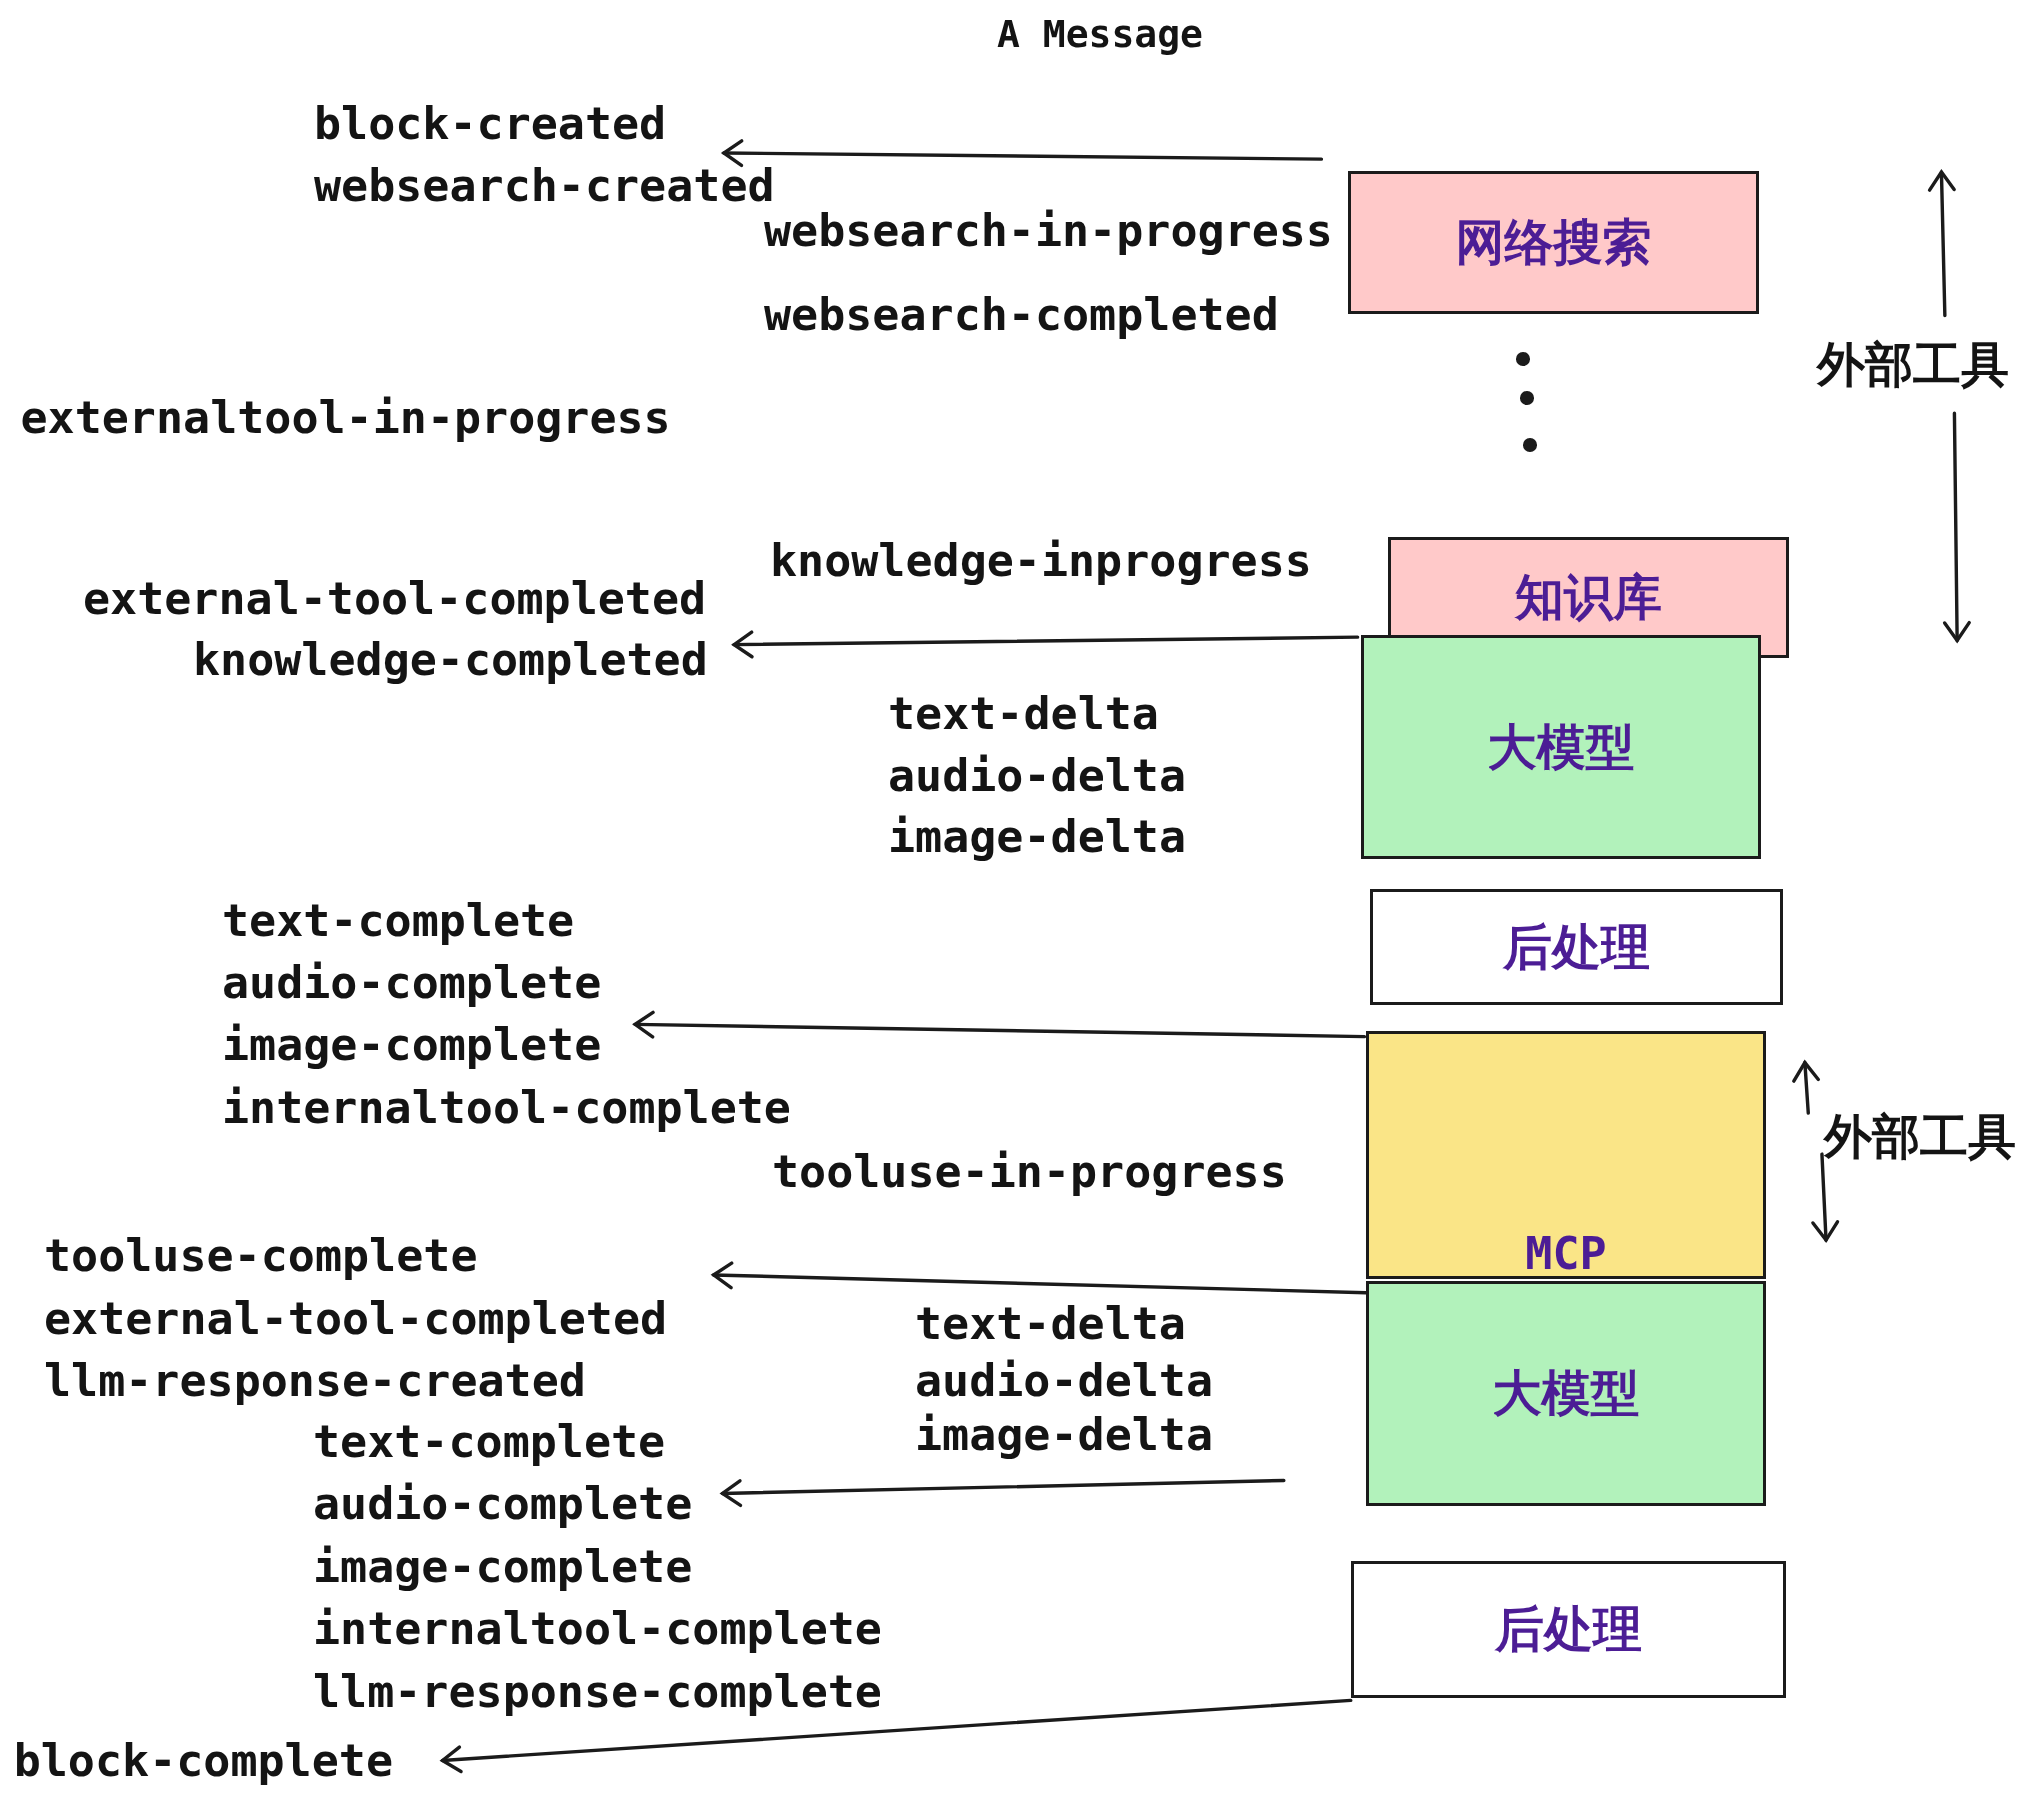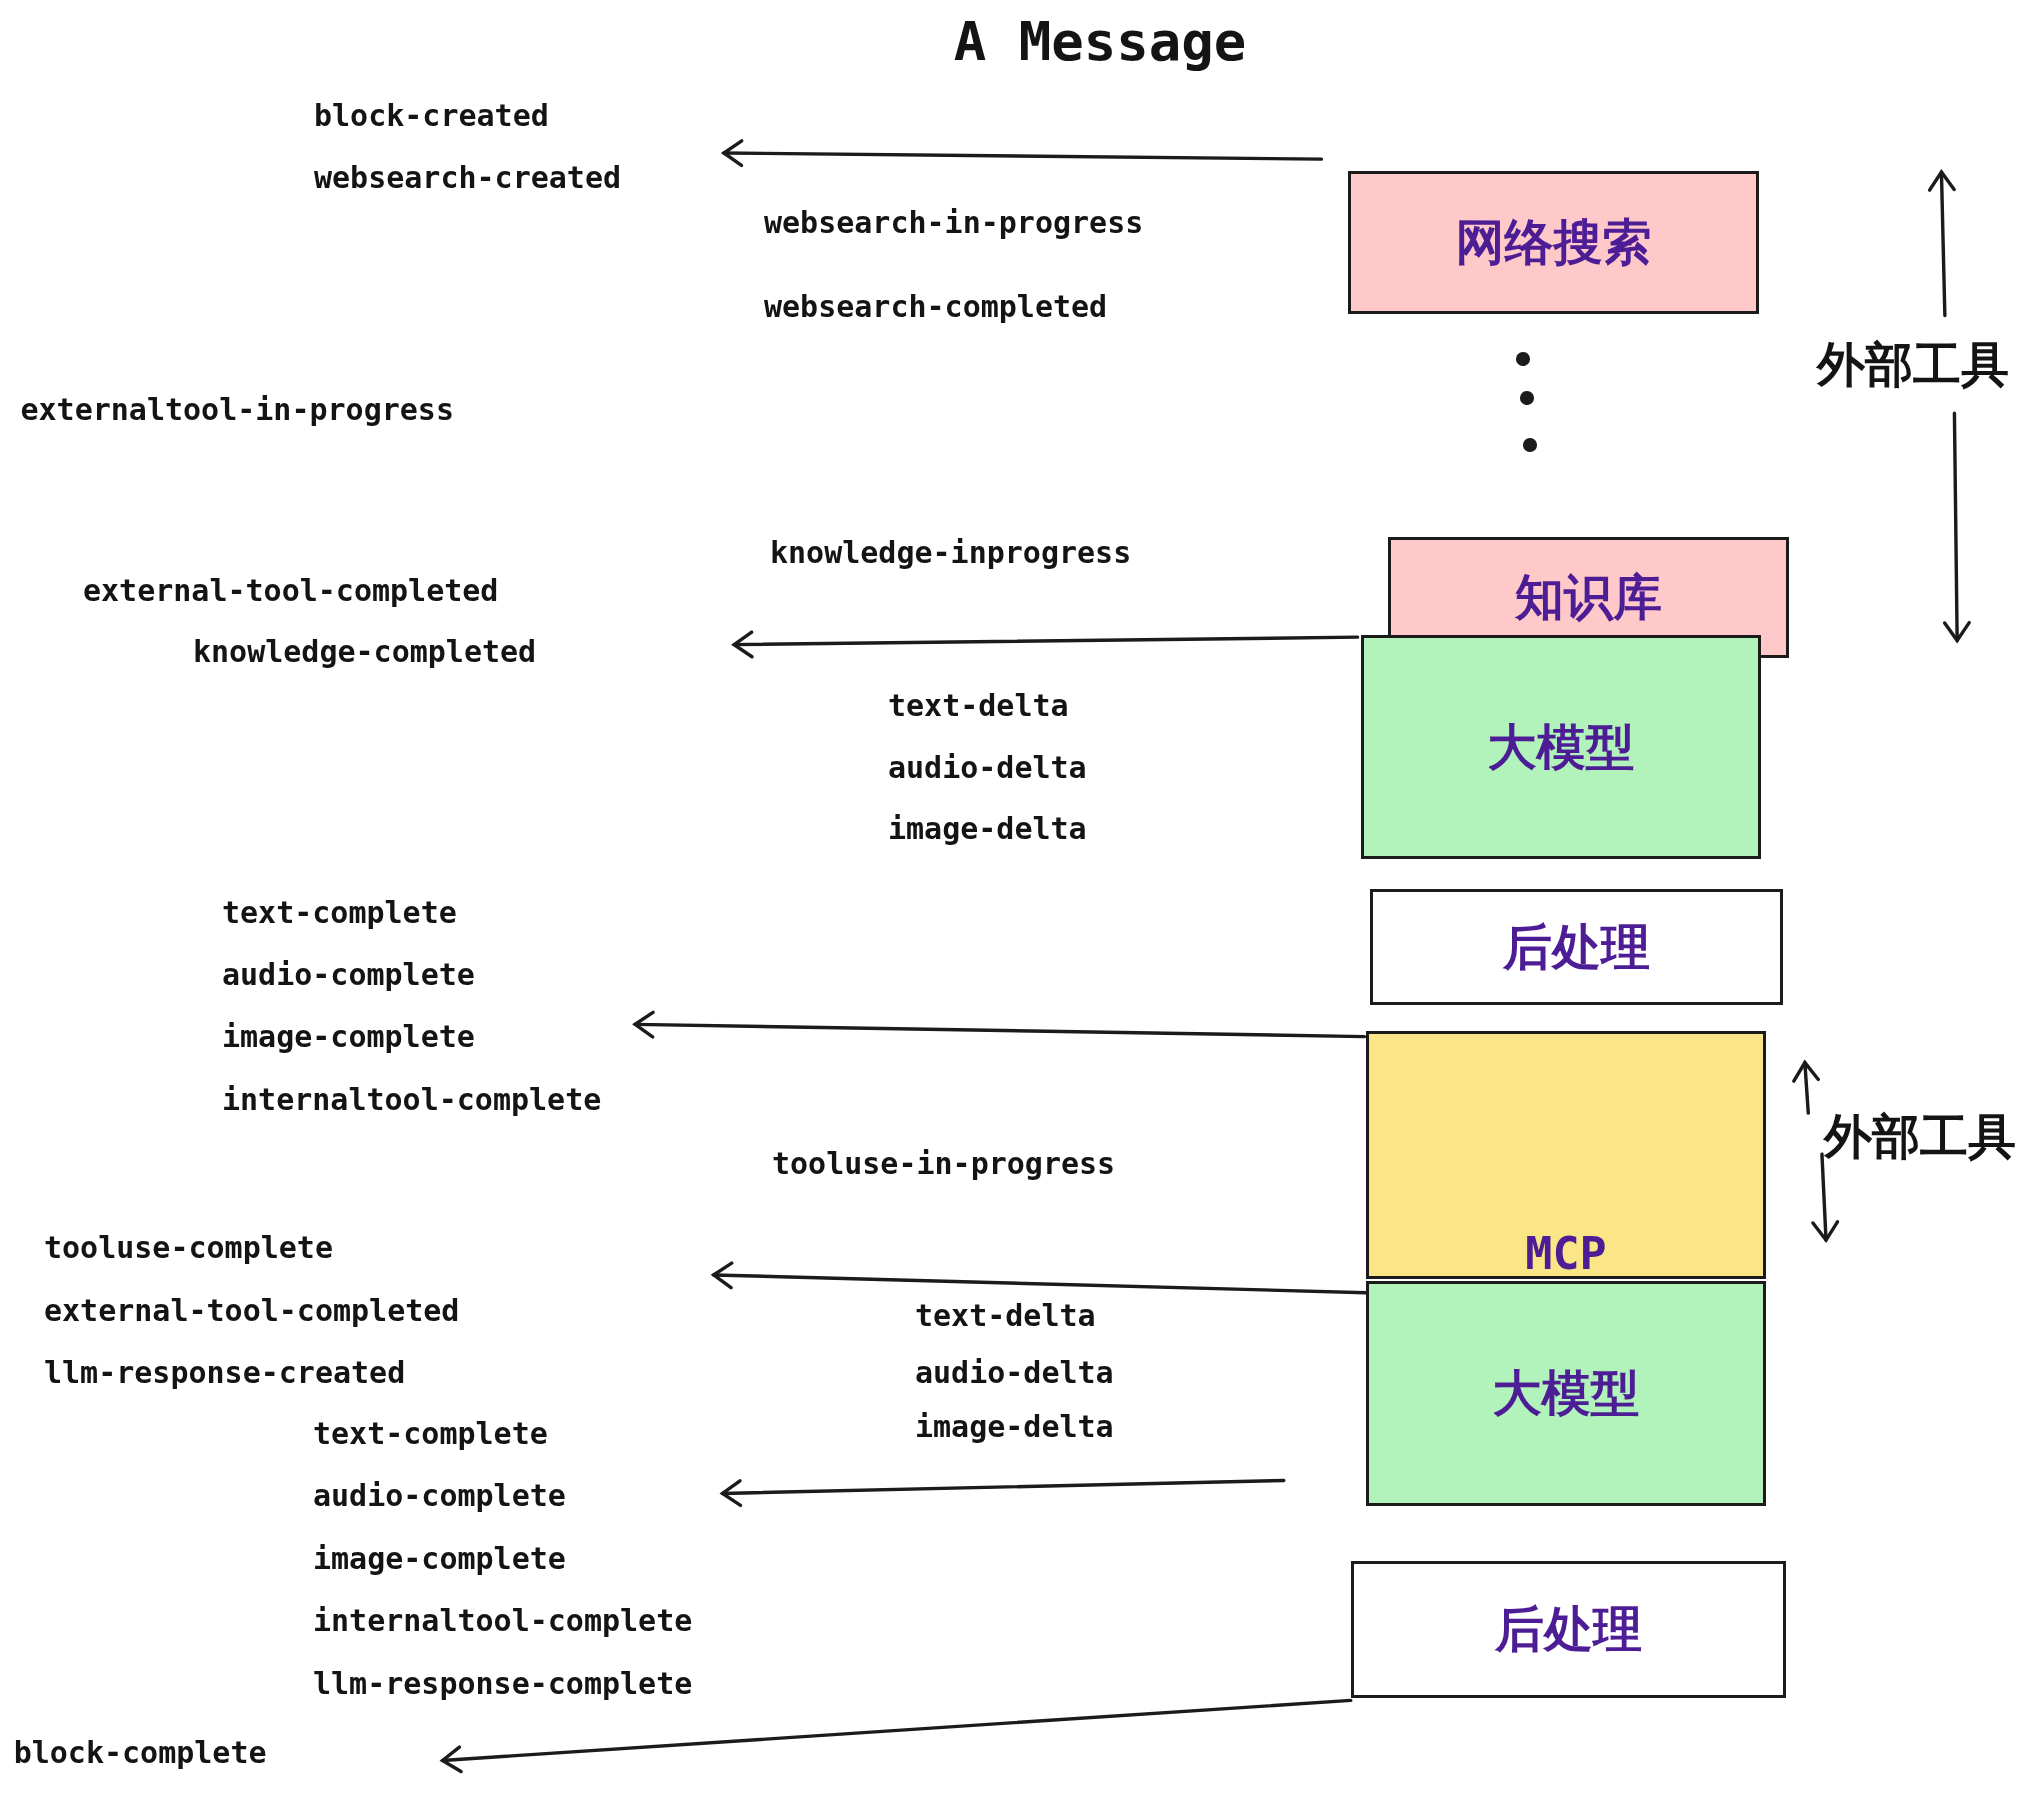--- a/index.html
+++ b/index.html
@@ -9,30 +9,30 @@
     height:1796px;
     background:#ffffff;
     font-family:"DejaVu Sans Mono", monospace;
     color:#1b1b1b;
     overflow:hidden;
   }
   .ev{
     position:absolute;
     font-family:"DejaVu Sans Mono", monospace;
     font-weight:bold;
-    font-size:30px;
+    font-size:45px;
     line-height:1;
     white-space:nowrap;
     color:#141414;
   }
   .title{
     position:absolute;
     font-family:"DejaVu Sans Mono", monospace;
     font-weight:bold;
-    font-size:54px;
+    font-size:38px;
     line-height:1;
     transform:translateX(-50%);
     color:#141414;
   }
   .box{
     position:absolute;
     border:3.4px solid #1b1b1b;
     display:flex;
     align-items:center;
     justify-content:center;

